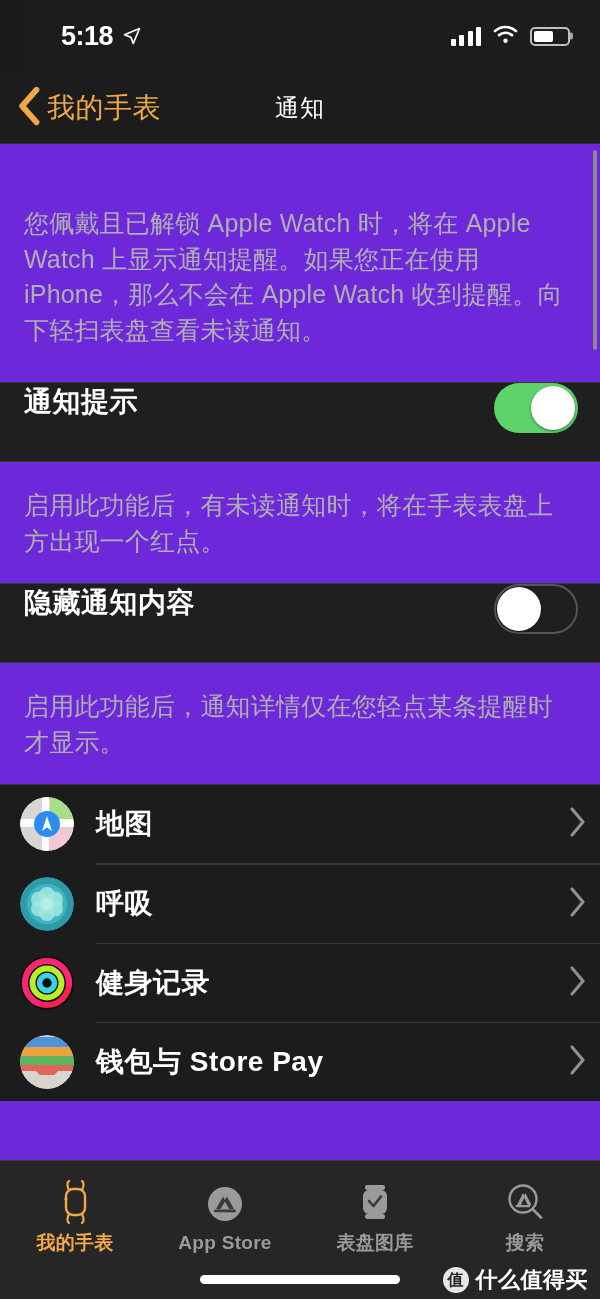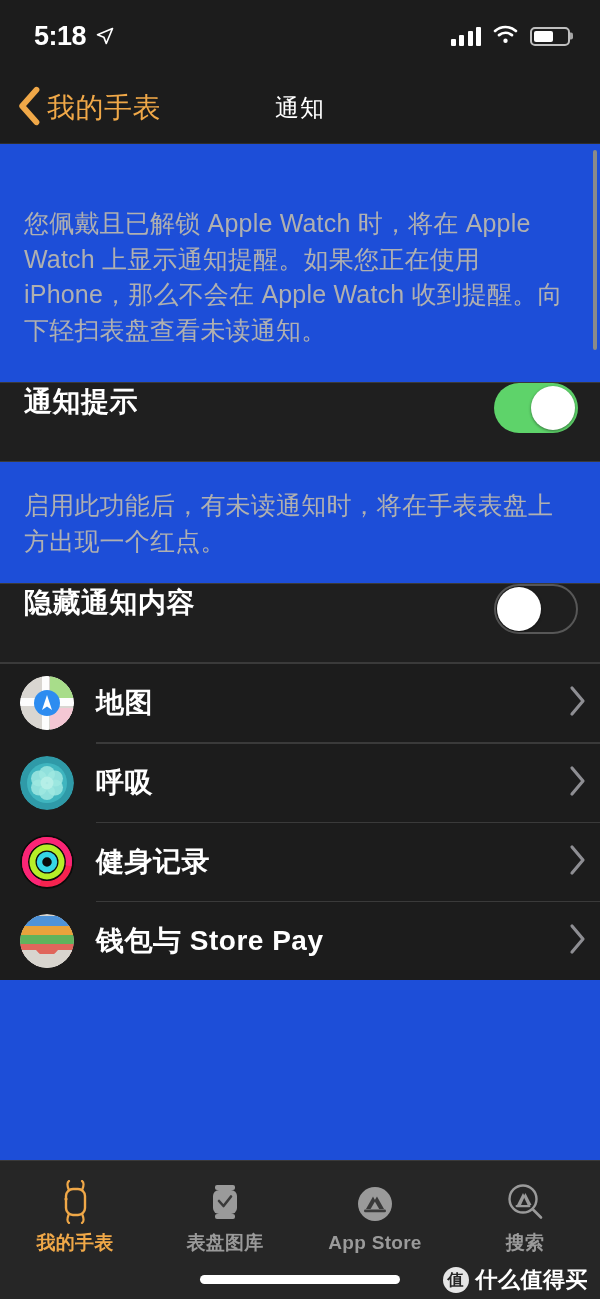--- a/index.html
+++ b/index.html
@@ -16,20 +16,21 @@
     display:flex; flex-direction:column;
   }
 
   
   .statusbar {
     height:72px; flex:none;
     background:#1c1c1c;
     display:flex; align-items:center;
     padding:0 30px 0 34px;
     position:relative;
+    margin-left:27px;
   }
   .sb-time {
     color:#fff; font-size:27px; font-weight:bold;
     letter-spacing:-0.5px;
   }
   .sb-loc { margin-left:9px; display:flex; align-items:center; }
   .sb-right {
     margin-left:auto; display:flex; align-items:center; gap:12px;
   }
   .sig { display:flex; align-items:flex-end; gap:3.5px; height:19px; }
@@ -69,21 +70,21 @@
   }
   .nav-title {
     position:absolute; left:50%; transform:translateX(-50%);
     font-size:24px; color:#ffffff; font-weight:normal;
     letter-spacing:1px;
   }
 
   
   .content {
     flex:1; position:relative; overflow:hidden;
-    background:#1d4ed8;
+    background:#6d28d9;
   }
   .scrollbar {
     position:absolute; right:3px; top:6px;
     width:4px; height:200px;
     background:#8a8a8a; border-radius:2px;
     z-index:5;
   }
 
   .hr { height:1px; background:#3a3a3a; width:100%; }
   .hr-inset { height:1px; background:#3a3a3a; margin-left:96px; }
@@ -245,20 +246,21 @@
     <div class="footnote">启用此功能后，有未读通知时，将在手表表盘上方出现一个红点。</div>
     <div class="hr"></div>
 
     <div class="row">
       <span class="row-label">隐藏通知内容</span>
       <span class="sw off">
           <span class="knob"></span>
         </span>
     </div>
     <div class="hr"></div>
+    <div class="footnote">启用此功能后，通知详情仅在您轻点某条提醒时才显示。</div>
     <div class="hr"></div>
 
     <div class="applist">
 
       <div class="approw">
         <span class="appicon">
           <svg width="54" height="54" viewBox="0 0 54 54">
             <defs>
                 <clipPath id="cM">
                   <circle cx="27" cy="27" r="27"></circle>
@@ -371,40 +373,40 @@
           <path d="M27.5 9 C29 5 28.5 2 27 1" fill="none" stroke="#F0A848" stroke-width="2.2" stroke-linecap="round"></path>
           <path d="M27.5 35 C29 39 28.5 42 27 43" fill="none" stroke="#F0A848" stroke-width="2.2" stroke-linecap="round"></path>
           <circle cx="11" cy="19" r="1.6" fill="#F0A848"></circle>
         </svg>
       </span>
       <span class="tlabel">我的手表</span>
     </div>
 
     <div class="tab">
       <span class="tabicon">
+        <svg width="44" height="44" viewBox="0 0 44 44">
+          <circle cx="22" cy="22" r="17" fill="#9a9a9a"></circle>
+          <path d="M13 27 L20 14.5 L22.4 18.7 L17.6 27 Z" fill="#3a3a3a"></path>
+          <path d="M24 14.5 L31 27 L26.2 27 L21.4 18.7 Z" fill="#3a3a3a"></path>
+          <rect x="11" y="27.5" width="22" height="2.8" rx="1.4" fill="#3a3a3a"></rect>
+        </svg>
+      </span>
+      <span class="tlabel">App Store</span>
+    </div>
+
+    <div class="tab">
+      <span class="tabicon">
         <svg width="34" height="44" viewBox="0 0 34 44">
           <rect x="7" y="5" width="20" height="5" rx="2" fill="#9a9a9a"></rect>
           <rect x="7" y="34" width="20" height="5" rx="2" fill="#9a9a9a"></rect>
           <rect x="5" y="10" width="24" height="24" rx="6" fill="#9a9a9a"></rect>
           <path d="M11 21 L15.5 26 L23 16.5" fill="none" stroke="#3a3a3a" stroke-width="2.6" stroke-linecap="round" stroke-linejoin="round"></path>
         </svg>
       </span>
       <span class="tlabel">表盘图库</span>
-    </div>
-
-    <div class="tab">
-      <span class="tabicon">
-        <svg width="44" height="44" viewBox="0 0 44 44">
-          <circle cx="22" cy="22" r="17" fill="#9a9a9a"></circle>
-          <path d="M13 27 L20 14.5 L22.4 18.7 L17.6 27 Z" fill="#3a3a3a"></path>
-          <path d="M24 14.5 L31 27 L26.2 27 L21.4 18.7 Z" fill="#3a3a3a"></path>
-          <rect x="11" y="27.5" width="22" height="2.8" rx="1.4" fill="#3a3a3a"></rect>
-        </svg>
-      </span>
-      <span class="tlabel">App Store</span>
     </div>
 
     <div class="tab">
       <span class="tabicon">
         <svg width="44" height="44" viewBox="0 0 44 44">
           <circle cx="20" cy="19" r="13.5" fill="none" stroke="#9a9a9a" stroke-width="2.4"></circle>
           <path d="M14 25 L20 13 L21.8 16.6 L18 25 Z" fill="#9a9a9a"></path>
           <path d="M22.4 13 L28.5 25 L24.6 25 L20.6 16.6 Z" fill="#9a9a9a"></path>
           <rect x="12.5" y="25" width="15" height="2.2" rx="1.1" fill="#9a9a9a"></rect>
           <path d="M30 29.5 L38 37.5" stroke="#9a9a9a" stroke-width="2.6" stroke-linecap="round"></path>

